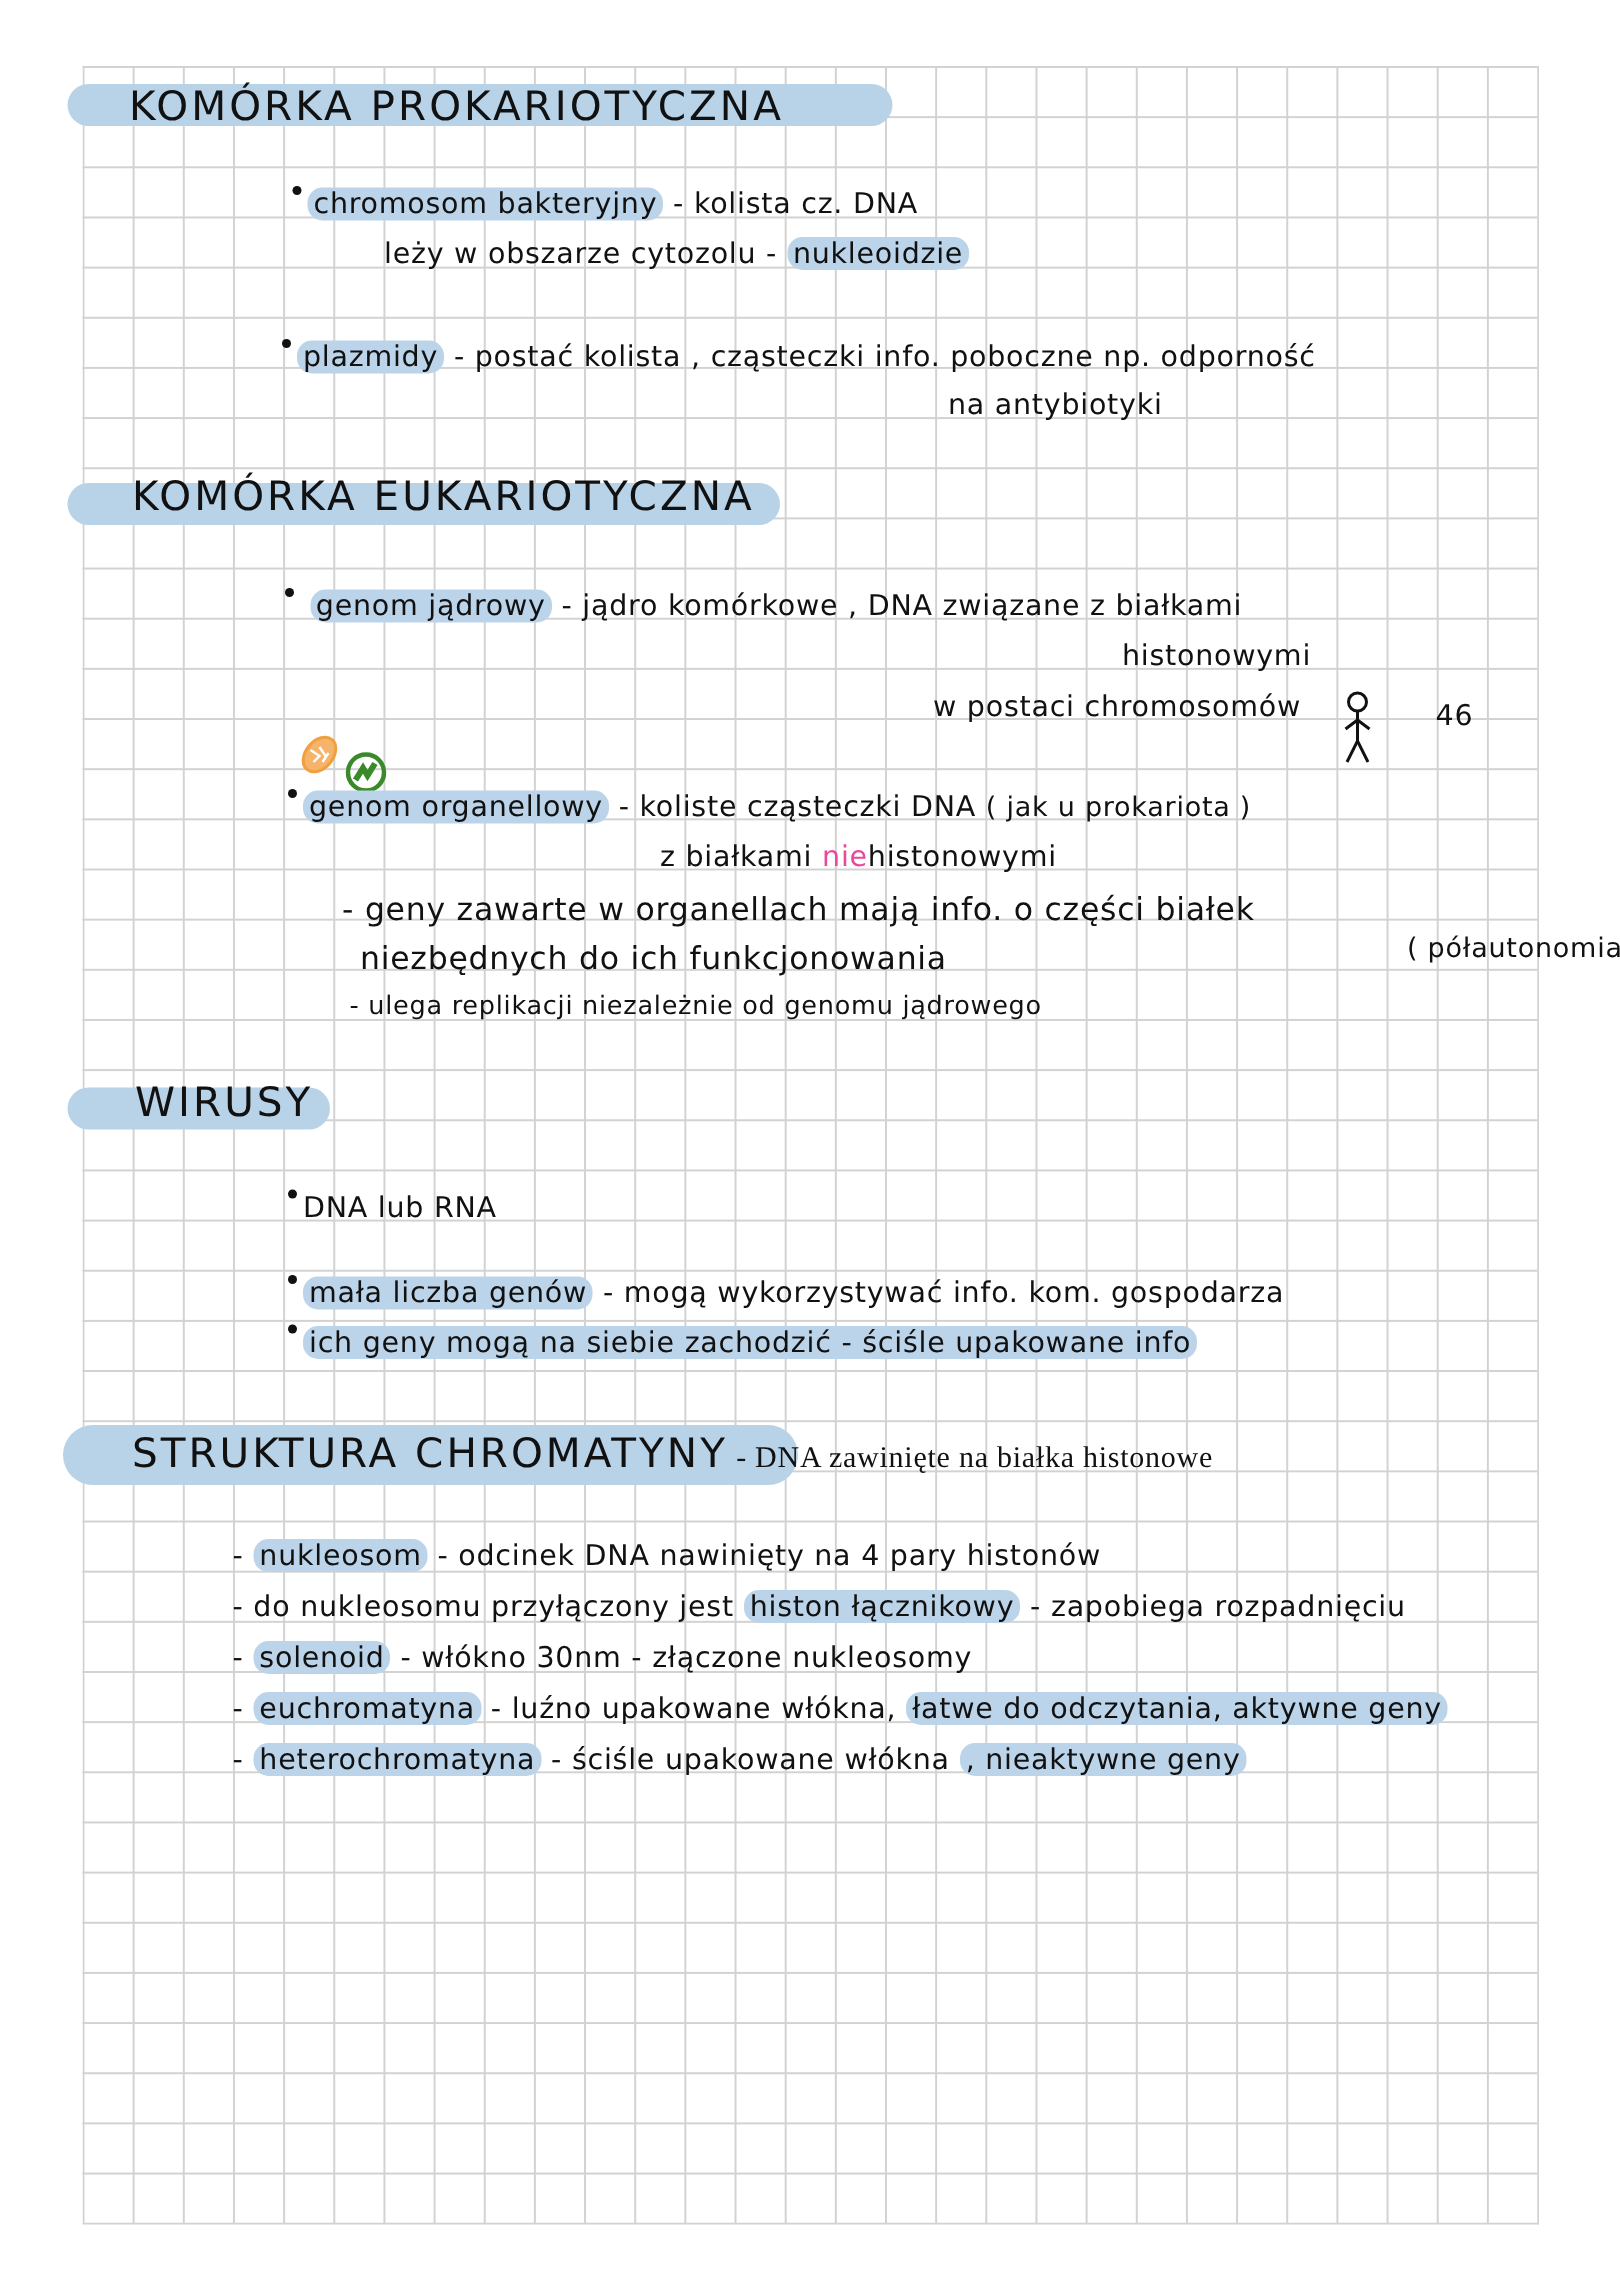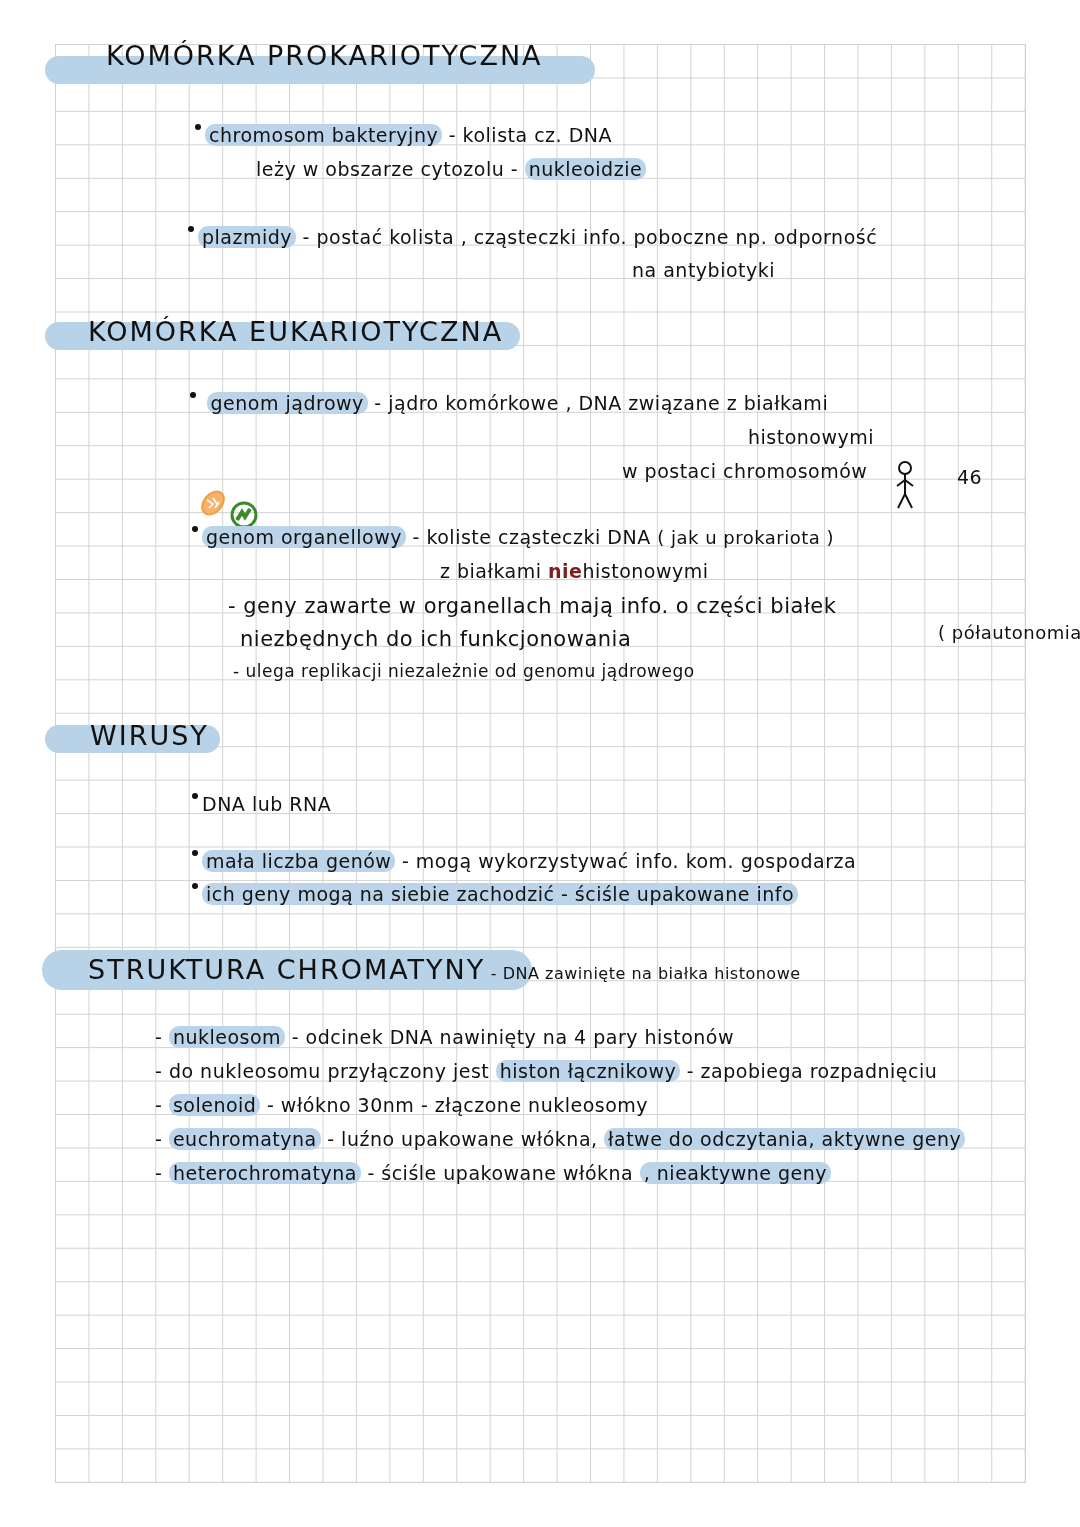--- a/index.html
+++ b/index.html
@@ -13,32 +13,32 @@
       linear-gradient(to bottom, #d2d2d2 1px, transparent 1px);
     background-size: 33.45px 33.45px;
     border-right: 1px solid #d2d2d2; border-bottom: 1px solid #d2d2d2;
   }
   .line { position: absolute; white-space: nowrap; font-size: 19px; letter-spacing: 0.5px;
           font-family: "DejaVu Sans", sans-serif; padding-left: 40px; }
   .heading { position: absolute; white-space: nowrap; font-size: 27px; letter-spacing: 2px;
              font-family: "DejaVu Sans", sans-serif; font-weight: normal; }
   .hl-bar { position: absolute; background: #b8d2e8; border-radius: 14px; }
   .hl { background: #bcd4ea; border-radius: 10px; padding: 0 4px; }
-  .red { color: #7f1d1d; font-weight: bold; }
+  .red { color: #ec4899; }
   .small { font-size: 18px; }
   .bullet { display: inline-block; width: 6px; height: 6px; border-radius: 50%; background: #111;
             vertical-align: 12px; margin-right: 4px; }
 </style>
 </head>
 <body>
 
 <div class="grid"></div>
 
 <div class="hl-bar" style="left:45px;top:56px;width:550px;height:28px;"></div>
-<div class="heading" style="left:86px;top:40px;margin-left:20px;">KOMÓRKA PROKARIOTYCZNA</div>
+<div class="heading" style="left:86px;top:56px;">KOMÓRKA PROKARIOTYCZNA</div>
 
 <div class="line" style="left:155px;top:124px;">
   <span class="bullet"></span><span class="hl">chromosom bakteryjny</span><span> - kolista cz. DNA</span>
 </div>
 <div class="line" style="left:216px;top:158px;">
   <span>leży w obszarze cytozolu - </span><span class="hl">nukleoidzie</span>
 </div>
 <div class="line" style="left:148px;top:226px;">
   <span class="bullet"></span><span class="hl">plazmidy</span><span> - postać kolista , cząsteczki info. poboczne  np. odporność</span>
 </div>
@@ -90,21 +90,21 @@
 </div>
 <div class="line" style="left:152px;top:826px;margin-top:24px;">
   <span class="bullet"></span><span class="hl">mała liczba genów</span><span> - mogą wykorzystywać info. kom. gospodarza</span>
 </div>
 <div class="line" style="left:152px;top:883px;">
   <span class="bullet"></span><span class="hl">ich geny mogą na siebie zachodzić - ściśle upakowane info</span>
 </div>
 
 <div class="hl-bar" style="left:42px;top:950px;width:490px;height:40px;border-radius:20px;"></div>
 <div class="heading" style="left:88px;top:954px;">
-  <span>STRUKTURA CHROMATYNY</span><span style="font-size:16px;letter-spacing:0.5px;"> - DNA zawinięte na białka histonowe</span>
+  <span>STRUKTURA CHROMATYNY</span><span style="font-size:20px;letter-spacing:0.5px;font-family:Liberation Serif, serif;"> - DNA zawinięte na białka histonowe</span>
 </div>
 
 <div class="line" style="left:115px;top:1026px;">
   <span>- </span><span class="hl">nukleosom</span><span> - odcinek DNA nawinięty na 4 pary histonów</span>
 </div>
 <div class="line" style="left:115px;top:1060px;">
   <span>- do nukleosomu przyłączony jest </span><span class="hl">histon łącznikowy</span><span> - zapobiega rozpadnięciu</span>
 </div>
 <div class="line" style="left:115px;top:1094px;">
   <span>- </span><span class="hl">solenoid</span><span> - włókno 30nm - złączone nukleosomy</span>

